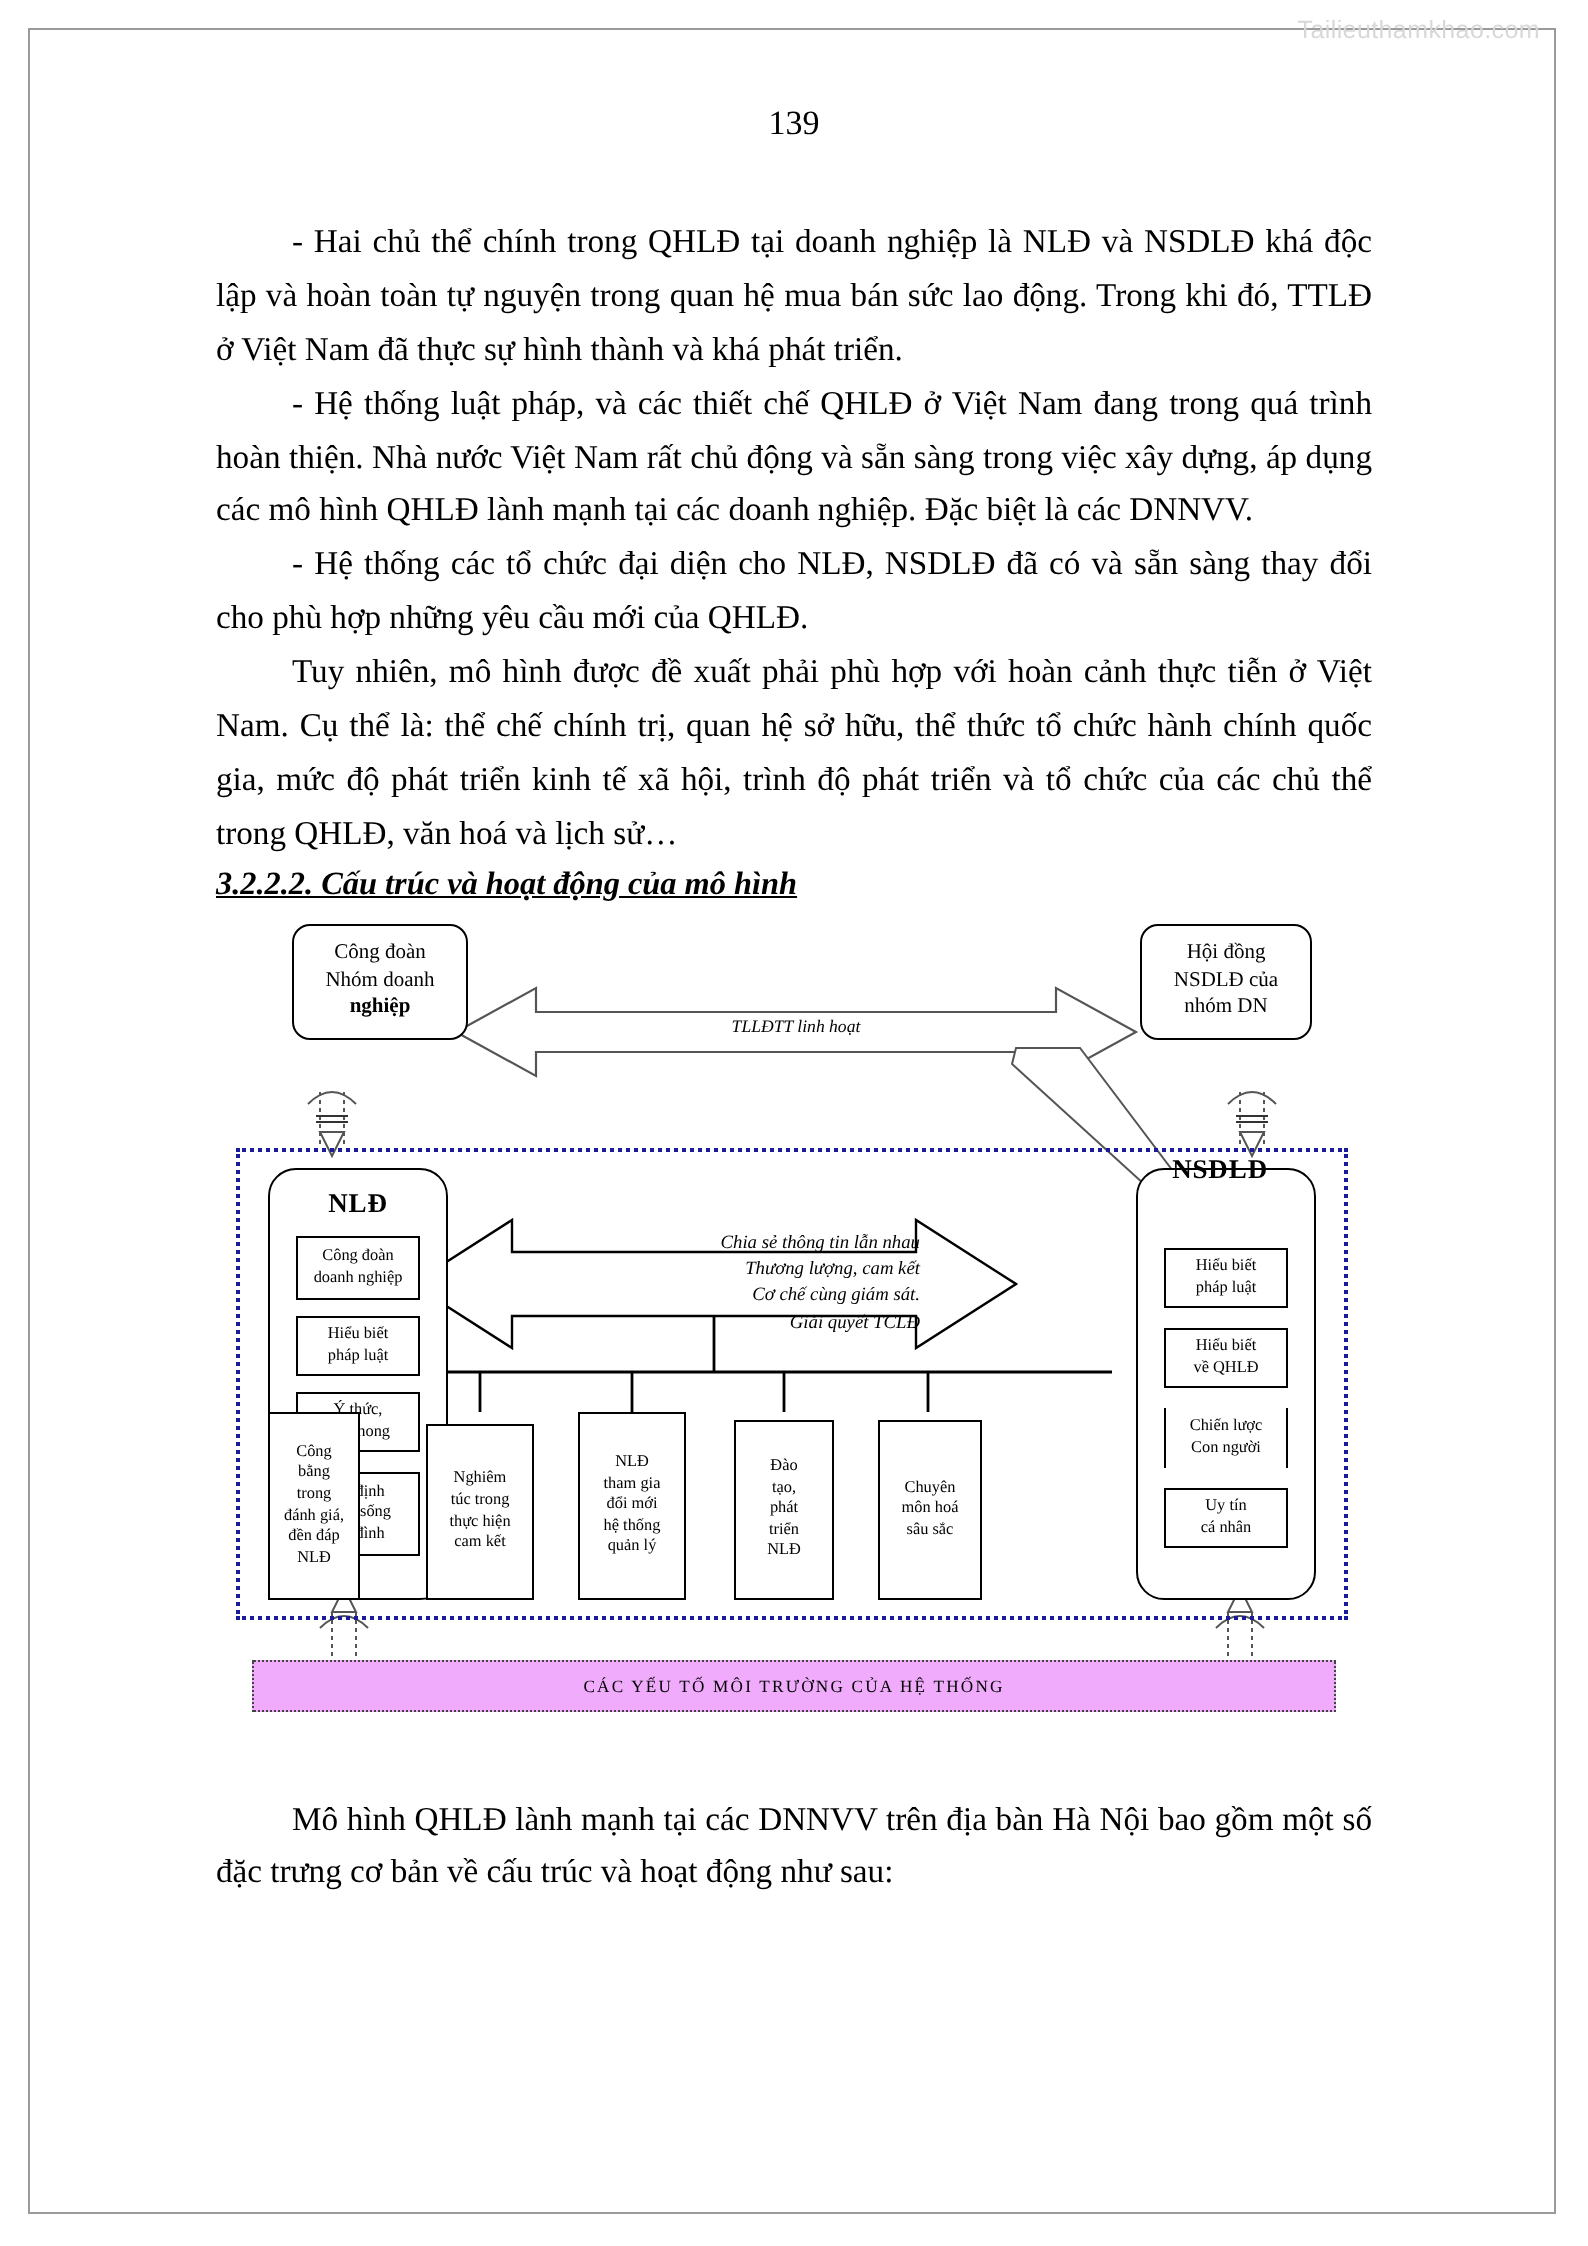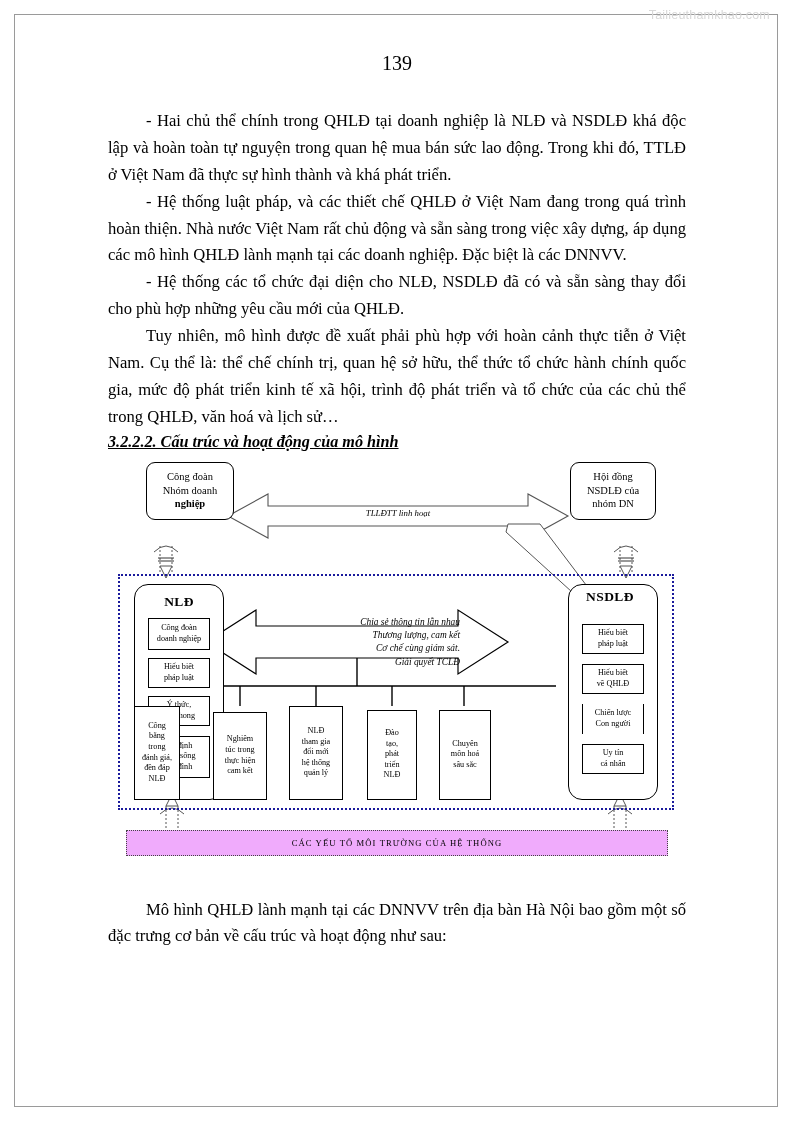--- a/index.html
+++ b/index.html
@@ -31,21 +31,21 @@
     font-family: "Liberation Sans", sans-serif;
     font-size: 12.5px;
     color: #d8d8d8;
     letter-spacing: .2px;
   }
 
   .page-number {
     position: absolute;
     left: 0; right: 0; top: 52px;
     text-align: center;
-    font-size: 20px;
+    font-size: 17px;
   }
 
   .content {
     position: absolute;
     left: 108px;
     top: 108px;
     width: 578px;
   }
 
   p.body {
@@ -263,21 +263,21 @@
       <span>Ý thức,</span>
       <span>tác phong</span>
     </div>
     <div class="sqbox" style="left:40px; top:282px; width:62px; height:42px;">
       <span>Ổn định</span>
       <span>cuộc sống</span>
       <span>gia đình</span>
     </div>
 
     <div class="pillar" style="left:460px; top:130px; width:90px; height:216px;"></div>
-    <div class="pillar-title" style="left:460px; top:135px; width:84px;">NSDLĐ</div>
+    <div class="pillar-title" style="left:460px; top:123px; width:84px;">NSDLĐ</div>
 
     <div class="sqbox" style="left:474px; top:170px; width:62px; height:30px;">
       <span>Hiểu biết</span>
       <span>pháp luật</span>
     </div>
     <div class="sqbox" style="left:474px; top:210px; width:62px; height:30px;">
       <span>Hiểu biết</span>
       <span>về QHLĐ</span>
     </div>
     <div class="sqbox" style="left:474px; top:250px; width:62px; height:30px; border-top:none; border-bottom:none;">

